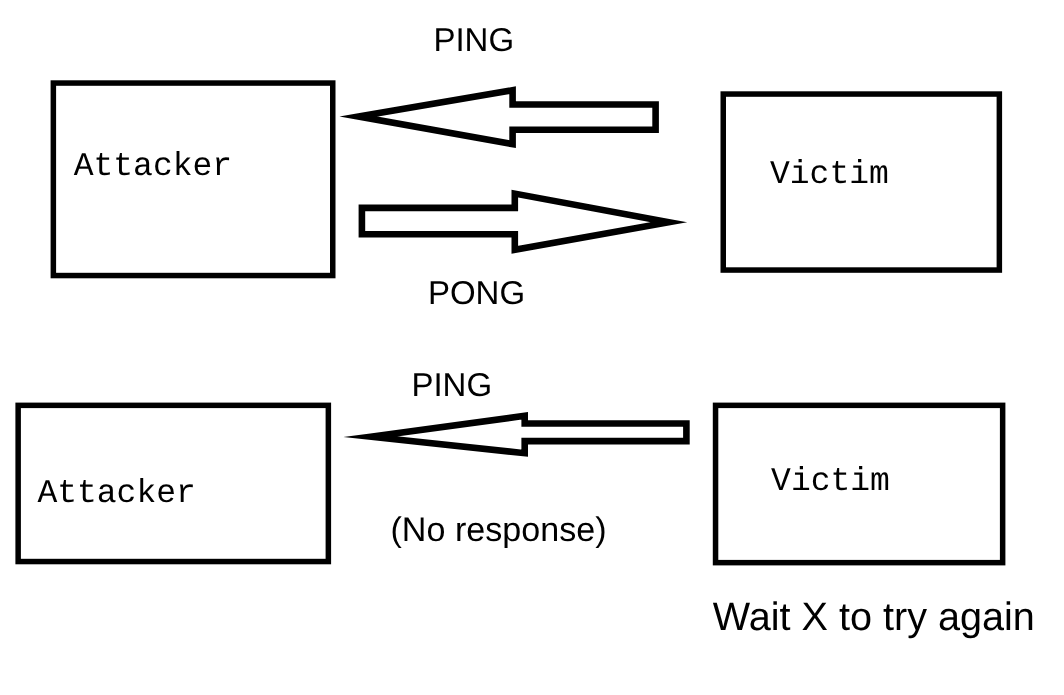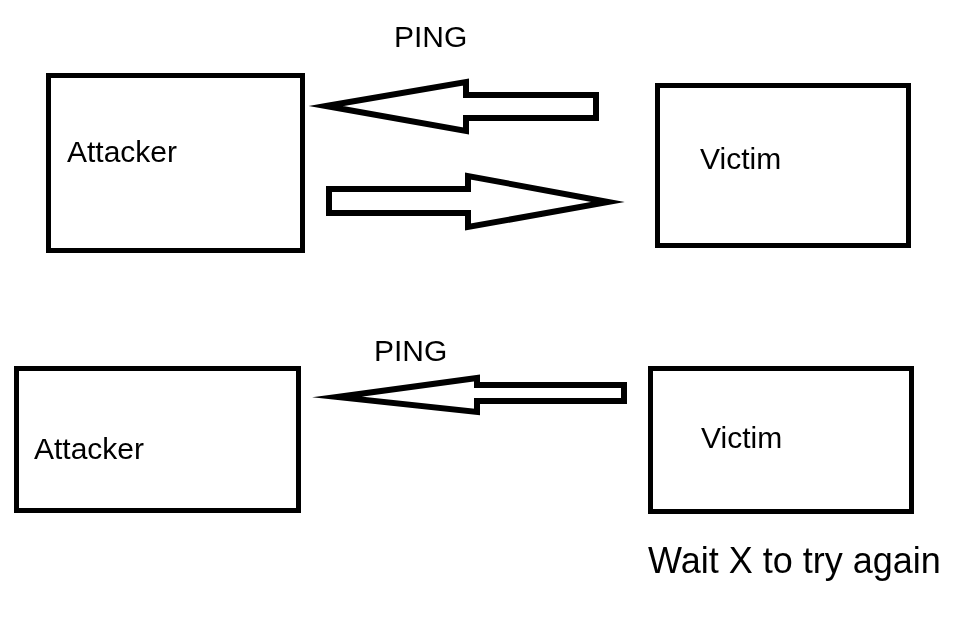--- a/index.html
+++ b/index.html
@@ -22,21 +22,21 @@
   .node-box {
     position: absolute;
     box-sizing: border-box;
     border: 5px solid #000000;
     background: #ffffff;
   }
   .node-label {
     position: absolute;
     white-space: nowrap;
     color: #000000;
-    font-family: Liberation Sans, sans-serif;
+    font-family: Liberation Mono, monospace;
     font-weight: 400;
     line-height: 1;
   }
   .caption {
     position: absolute;
     white-space: nowrap;
     color: #000000;
     font-family: "Liberation Sans", sans-serif;
     font-weight: 400;
     line-height: 1;
@@ -72,31 +72,33 @@
   <div class="caption" style="left:394px; top:22px; font-size:30px;">PING</div>
 
   <div class="node-box" style="left:46px; top:73px; width:259px; height:180px;">
   </div>
   <div class="node-label" style="left:67px; top:137px; font-size:30px;">Attacker</div>
 
   <div class="node-box" style="left:655px; top:83px; width:256px; height:165px;">
   </div>
   <div class="node-label" style="left:700px; top:144px; font-size:30px;">Victim</div>
 
+  <div class="caption" style="left:389px; top:252px; font-size:30px;">PONG</div>
 
   <div class="caption" style="left:374px; top:336px; font-size:30px;">PING</div>
 
   <div class="node-box" style="left:14px; top:366px; width:287px; height:147px;">
   </div>
   <div class="node-label" style="left:34px; top:434px; font-size:30px;">Attacker</div>
 
   <div class="node-box" style="left:648px; top:366px; width:266px; height:148px;">
   </div>
   <div class="node-label" style="left:701px; top:423px; font-size:30px;">Victim</div>
 
+  <div class="caption" style="left:355px; top:466px; font-size:31px;">(No response)</div>
 
   <div class="caption" style="left:648px; top:543px; font-size:36px;">Wait X to try again</div>
 
   <svg class="arrow-layer" viewBox="0 0 967 632" xmlns="http://www.w3.org/2000/svg">
 
     <polygon class="arrow-shape" points="326,106 466,82 466,95 596,95 596,118 466,118 466,131"></polygon>
 
     <polygon class="arrow-shape" points="608,202 468,176 468,189 329,189 329,213 468,213 468,227"></polygon>
 
     <polygon class="arrow-shape-thin" points="337,397 477,378 477,385 624,385 624,401 477,401 477,412"></polygon>

